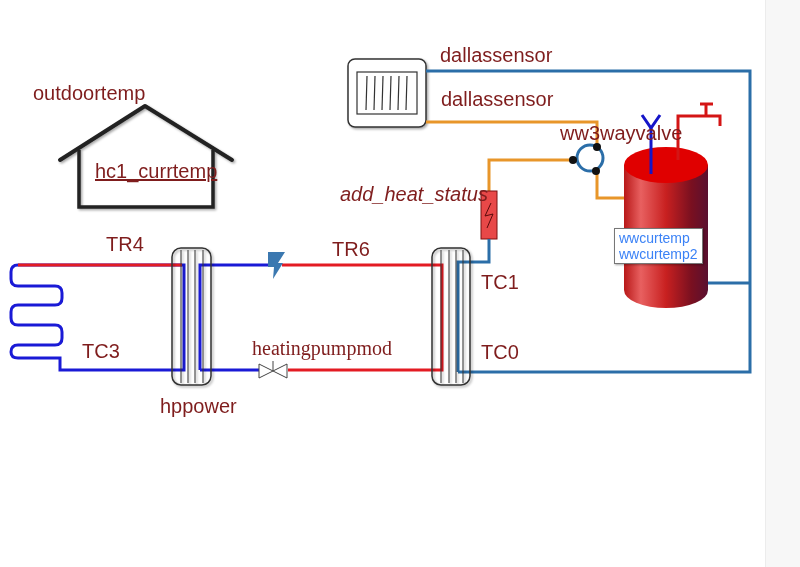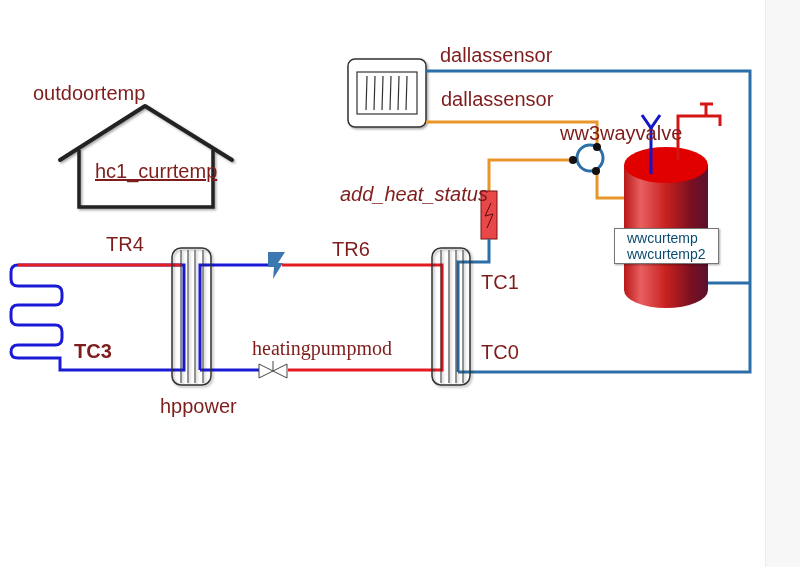--- a/index.html
+++ b/index.html
@@ -3,21 +3,21 @@
 <meta charset="utf-8">
 <style>
   html, body { margin:0; padding:0; }
   body { width:800px; height:567px; background:#ffffff; position:relative; overflow:hidden;
          font-family:"Liberation Sans", sans-serif; }
   #canvas { position:absolute; left:0; top:0; width:800px; height:567px; }
   .scroll-strip { position:absolute; left:765px; top:0; width:35px; height:567px; background:#f7f7f7;
                   border-left:1px solid #ececec; }
   .lbl { position:absolute; font-size:20px; color:#7f1d1d; white-space:nowrap; line-height:16px; }
   .boxlbl { position:absolute; background:#fff; border:1px solid #777; font-size:14px; line-height:16px;
-            padding:1px 12px; box-shadow:1px 1px 2px rgba(0,0,0,0.35); color:#0c4a6e; }
+            padding:1px 4px; box-shadow:1px 1px 2px rgba(0,0,0,0.35); color:#3b82f6; }
   .boxlbl div { white-space:nowrap; }
 </style>
 </head>
 <body>
 
 <div class="scroll-strip"></div>
 
 <svg id="canvas" viewBox="0 0 800 567">
   <defs>
     <linearGradient id="tankBody" x1="0" x2="1" y1="0" y2="0">
@@ -133,21 +133,21 @@
 
 <div class="lbl" style="left:33px;top:85px;">outdoortemp</div>
 <div class="lbl" style="left:95px;top:163px;text-decoration:underline;">hc1_currtemp</div>
 <div class="lbl" style="left:440px;top:47px;">dallassensor</div>
 <div class="lbl" style="left:441px;top:91px;">dallassensor</div>
 <div class="lbl" style="left:560px;top:125px;">ww3wayvalve</div>
 <div class="lbl" style="left:340px;top:186px;font-style:italic;">add_heat_status</div>
 <div class="lbl" style="left:96px;top:236px;margin-left:10px;">TR4</div>
 <div class="lbl" style="left:332px;top:241px;">TR6</div>
 <div class="lbl" style="left:481px;top:274px;">TC1</div>
-<div class="lbl" style="left:74px;top:343px;font-weight:bold;">TC3</div>
+<div class="lbl" style="left:82px;top:343px;">TC3</div>
 <div class="lbl" style="left:252px;top:340px;font-family:Liberation Serif, serif;">heatingpumpmod</div>
 <div class="lbl" style="left:481px;top:344px;">TC0</div>
 <div class="lbl" style="left:160px;top:398px;text-align:center;">hppower</div>
 
 <div class="boxlbl" style="left:614px;top:228px;">
   <div>wwcurtemp</div>
   <div>wwcurtemp2</div>
 </div>
 
 </body></html>

